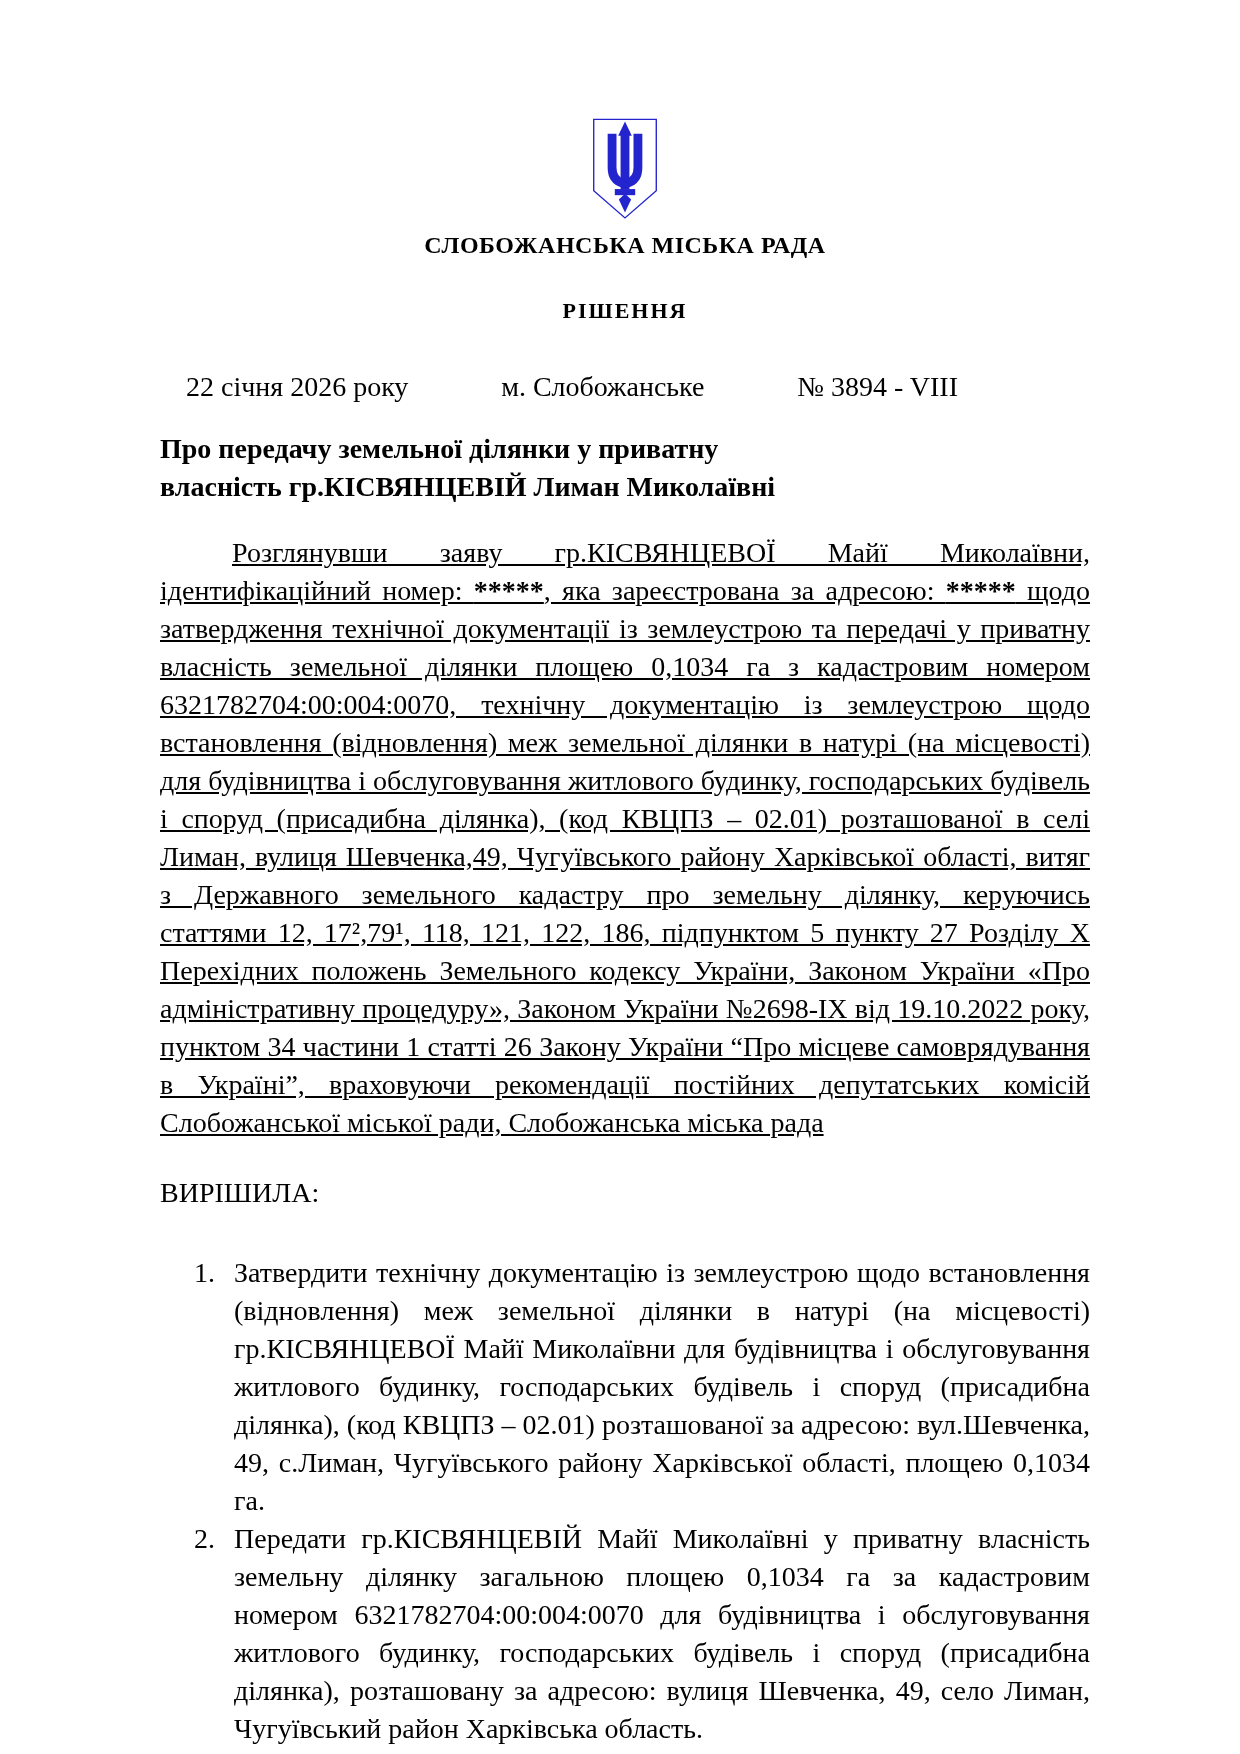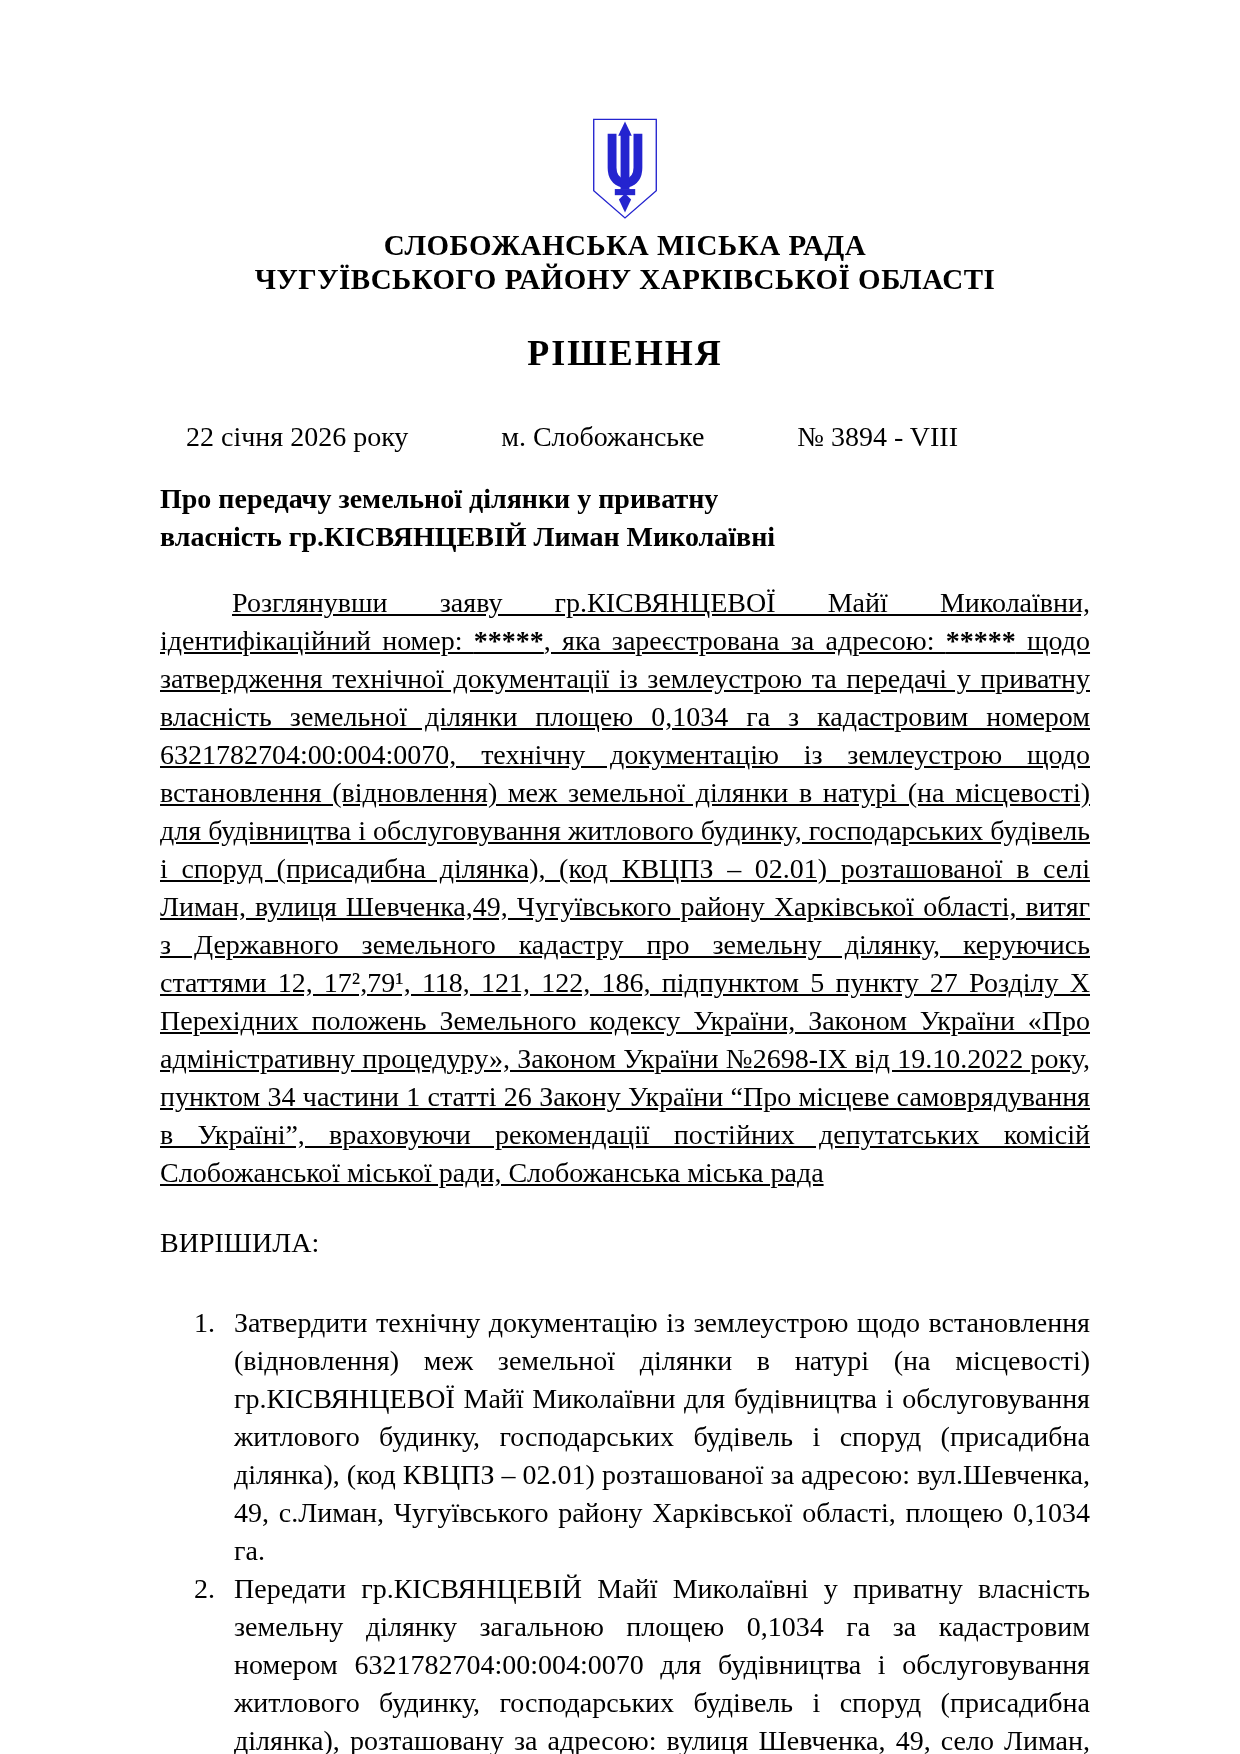--- a/index.html
+++ b/index.html
@@ -25,32 +25,32 @@
     text-align: center;
   }
   .emblem {
     width: 68px;
     height: 106px;
     margin: 0 auto 6px auto;
   }
   .emblem svg { display: block; width: 100%; height: 100%; }
   .org-line {
     font-weight: bold;
-    font-size: 29px;
+    font-size: 24px;
     line-height: 34px;
     letter-spacing: 0.5px;
   }
   .session-line {
     font-size: 28px;
     line-height: 34px;
     margin-top: 2px;
   }
   .doc-type {
     font-weight: bold;
-    font-size: 36px;
+    font-size: 22px;
     letter-spacing: 2px;
     margin-top: 36px;
     text-align: center;
   }
   .meta-row {
     margin-top: 46px;
     display: flex;
     align-items: baseline;
     justify-content: space-between;
     font-size: 28px;
@@ -111,21 +111,20 @@
         <path d="M69,24 V74 Q69,92 53,97" fill="none" stroke-width="13" stroke="#2424cf"></path>
 
         <path d="M50,20 V106" fill="none" stroke-width="13" stroke="#2424cf"></path>
         <path d="M50,6 L40,27 H60 Z" fill="#2424cf"></path>
 
         <path d="M35,110 H65" fill="none" stroke-width="9" stroke="#2424cf"></path>
         <path d="M50,112 L59,121 L50,140 L41,121 Z" fill="#2424cf"></path>
       </svg>
     </div>
     <div class="org-line">СЛОБОЖАНСЬКА МІСЬКА РАДА</div>
-    <div class="org-line">ЧУГУЇВСЬКОГО РАЙОНУ ХАРКІВСЬКОЇ ОБЛАСТІ</div>
     <div class="doc-type">РІШЕННЯ</div>
   </div>
 
   <div class="meta-row">
     <span>22 січня 2026 року</span>
     <span>м. Слобожанське</span>
     <span>№ 3894 - VIII</span>
   </div>
 
   <div class="subject">

